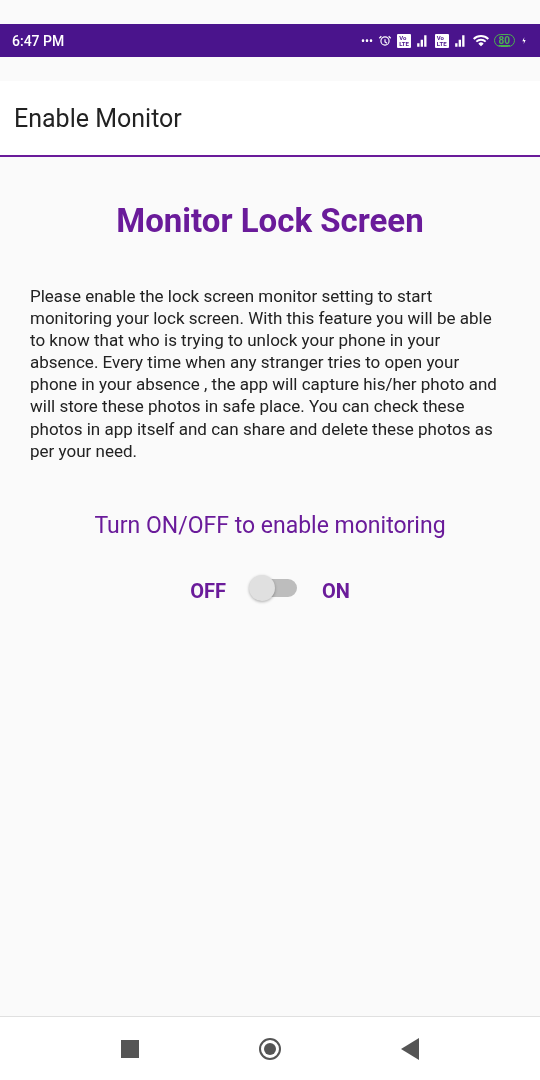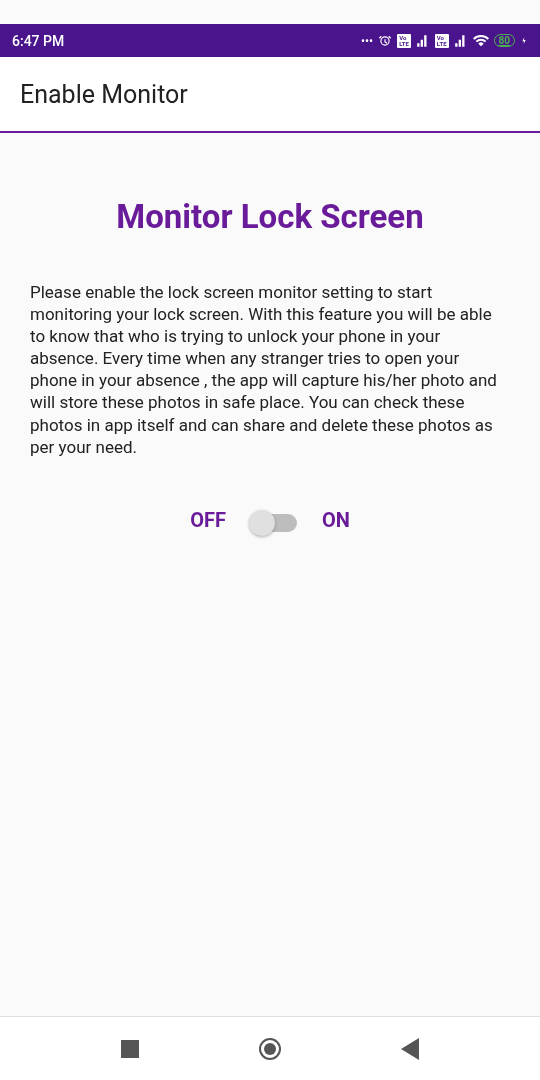--- a/index.html
+++ b/index.html
@@ -33,30 +33,31 @@
       color: #4caf50;
       font-weight: bold;
       position: relative;
       text-decoration: underline;
     }
     .app-bar {
       height: 76px;
       background: white;
       display: flex;
       align-items: center;
-      padding: 0 20px;
+      padding: 0 14px;
       border-bottom: 2px solid #6a1b9a;
+      margin-top: 24px;
     }
     .app-bar-title {
       font-size: 25px;
       color: #222;
       font-weight: 400;
     }
     .content {
-      padding: 64px 30px;
+      padding: 44px 30px;
     }
     .heading {
       color: #6a1b9a;
       font-size: 33px;
       font-weight: 700;
       text-align: center;
       margin-bottom: 45px;
     }
     .description {
       color: #222;
@@ -65,21 +66,21 @@
       margin-bottom: 50px;
     }
     .toggle-label {
       color: #6a1b9a;
       font-size: 23px;
       text-align: center;
       margin-bottom: 40px;
     }
     .toggle-row {
       display: flex;
-      align-items: flex-end;
+      align-items: flex-start;
       justify-content: center;
       gap: 25px;
     }
     .toggle-text {
       color: #6a1b9a;
       font-size: 20px;
       font-weight: 700;
     }
     .switch {
       width: 46px;
@@ -190,20 +191,21 @@
   </span>
 </div>
 
 <div class="app-bar">
   <span class="app-bar-title">Enable Monitor</span>
 </div>
 
 <div class="content">
   <h1 class="heading">Monitor Lock Screen</h1>
   <p class="description">Please enable the lock screen monitor setting to start monitoring your lock screen. With this feature you will be able to know that who is trying to unlock your phone in your absence. Every time when any stranger tries to open your phone in your absence , the app will capture his/her photo and will store these photos in safe place. You can check these photos in app itself and can share and delete these photos as per your need.</p>
+  <p class="toggle-label">Turn ON/OFF to enable monitoring</p>
   <div class="toggle-row">
     <span class="toggle-text">OFF</span>
     <div class="switch">
       <div class="switch-thumb"></div>
     </div>
     <span class="toggle-text">ON</span>
   </div>
 </div>
 
 <div class="nav-bar">

